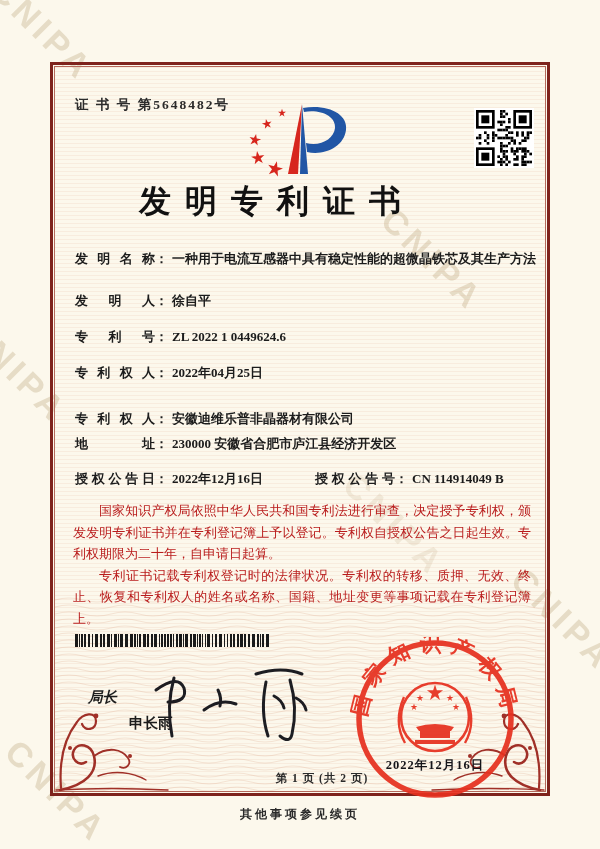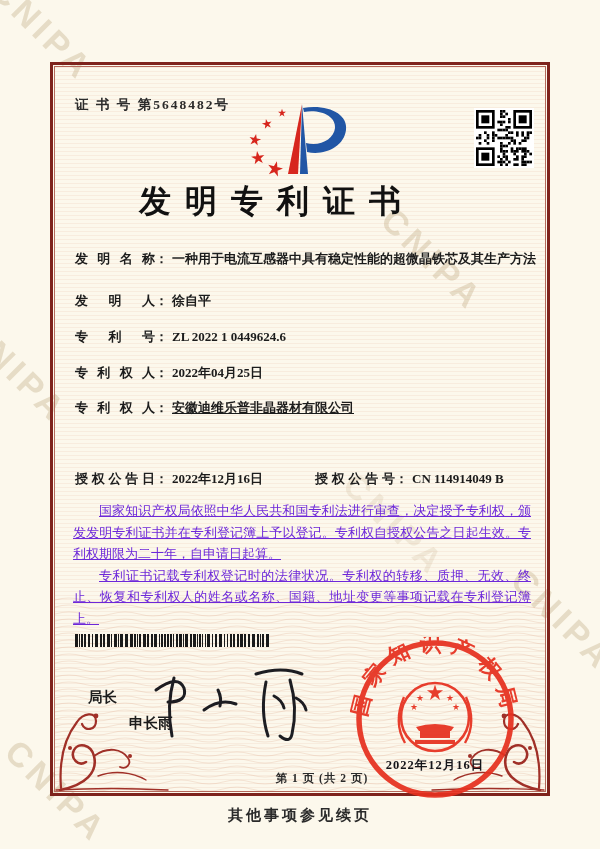--- a/index.html
+++ b/index.html
@@ -45,46 +45,46 @@
   }
   
   .frow{position:absolute;left:75px;z-index:3;font-size:13px;font-weight:bold;white-space:nowrap;}
   .flabel{display:inline-block;width:80px;text-align:justify;text-align-last:justify;vertical-align:top;}
   .fcolon{display:inline-block;}
   .fvalue{margin-left:4px;}
   .grant-right{position:absolute;left:240px;top:0;}
   
   .body-text{
     position:absolute;left:73px;top:500px;width:458px;z-index:3;
-    font-size:13px;line-height:21.5px;text-align:justify;color:#6d28d9;font-weight:500;text-decoration:underline;
+    font-size:13px;line-height:21.5px;text-align:justify;color:#b91c1c;font-weight:500;
   }
   .body-text p{margin:0;text-indent:2em;}
   
   #barcode{position:absolute;left:75px;top:634px;z-index:3;}
   
-  .signoff-title{position:absolute;left:88px;top:688px;z-index:3;font-size:14.5px;font-weight:bold;}
+  .signoff-title{position:absolute;left:88px;top:688px;z-index:3;font-size:14.5px;font-weight:bold;font-style:italic;}
   .signoff-name{position:absolute;left:88px;top:714px;z-index:3;font-size:14.5px;font-weight:bold;padding-left:41px;}
   #signature{position:absolute;left:140px;top:660px;z-index:3;}
   
   #seal{position:absolute;left:350px;top:637px;z-index:5;opacity:0.93;}
   .seal-date{
     position:absolute;left:352px;top:757px;width:166px;z-index:6;text-align:center;
     font-size:12.5px;font-weight:bold;color:#15151a;letter-spacing:1px;
     font-family:"Liberation Serif","DejaVu Serif",serif;
   }
   
   .flourish{position:absolute;z-index:2;}
   
   .page-no{
     position:absolute;left:50px;top:771px;width:500px;z-index:3;text-align:center;
     font-size:11.5px;font-weight:bold;letter-spacing:1px;color:#2b2b2b;margin-left:22px;
   }
   .cont-note{
     position:absolute;left:0;top:806px;width:600px;z-index:3;text-align:center;
-    font-size:15px;font-weight:bold;letter-spacing:3px;color:#2a2a2a;
+    font-size:12px;font-weight:bold;letter-spacing:3px;color:#2a2a2a;
   }
 </style>
 </head>
 <body>
 
 <div class="sheet">
 
   <div class="wm" style="left:-22px;top:10px;">CNIPA</div>
   <div class="wm" style="left:368px;top:240px;">CNIPA</div>
   <div class="wm" style="left:-48px;top:352px;">CNIPA</div>
@@ -291,22 +291,25 @@
   </div>
   <div class="frow" style="top:250px;">
     <span class="flabel">发明名称</span><span class="fcolon">：</span><span class="fvalue">一种用于电流互感器中具有稳定性能的超微晶铁芯及其生产方法</span>
   </div>
   <div class="frow" style="top:328px;">
     <span class="flabel">专利号</span><span class="fcolon">：</span><span class="fvalue">ZL 2022 1 0449624.6</span>
   </div>
   <div class="frow" style="top:364px;">
     <span class="flabel">专利权人</span><span class="fcolon">：</span><span class="fvalue">2022年04月25日</span>
   </div>
-  <div class="frow" style="top:399px;text-decoration:underline;">
+  <div class="frow" style="top:410px;">
     <span class="flabel">专利权人</span><span class="fcolon">：</span><span class="fvalue">安徽迪维乐普非晶器材有限公司</span>
+  </div>
+  <div class="frow" style="top:435px;">
+    <span class="flabel">地址</span><span class="fcolon">：</span><span class="fvalue">230000 安徽省合肥市庐江县经济开发区</span>
   </div>
   <div class="frow" style="top:470px;width:460px;">
     <span>
       <span class="flabel">授权公告日</span><span class="fcolon">：</span><span class="fvalue">2022年12月16日</span>
     </span>
     <span class="grant-right">
       <span class="flabel">授权公告号</span><span class="fcolon">：</span><span class="fvalue">CN 114914049 B</span>
     </span>
   </div>
 

